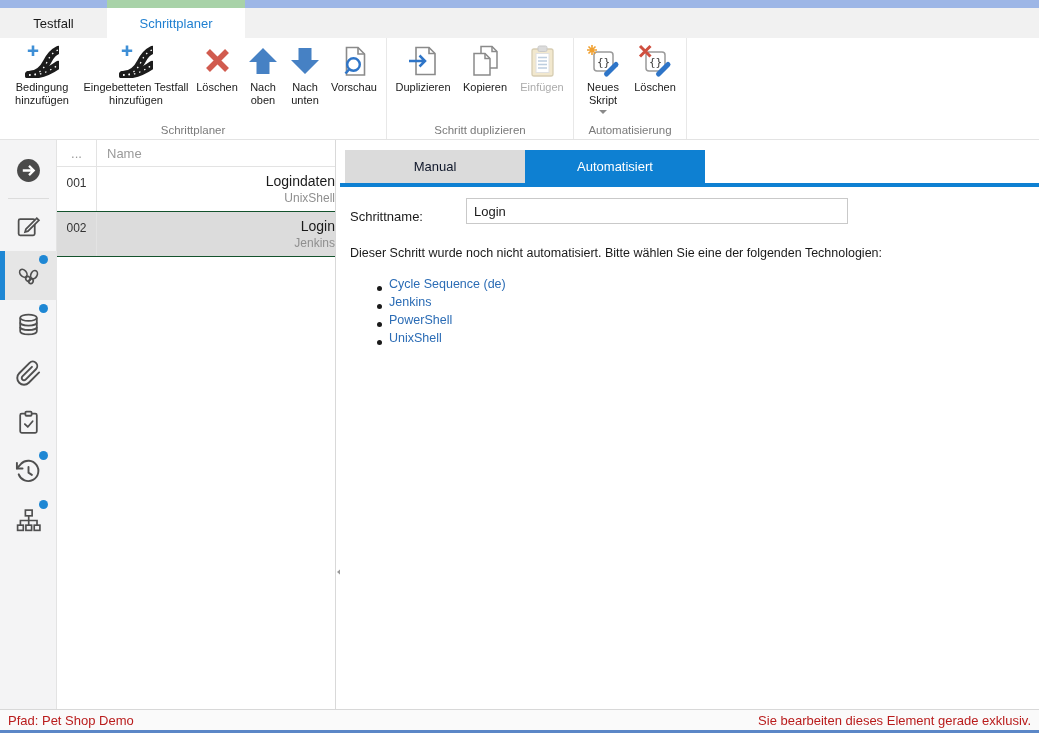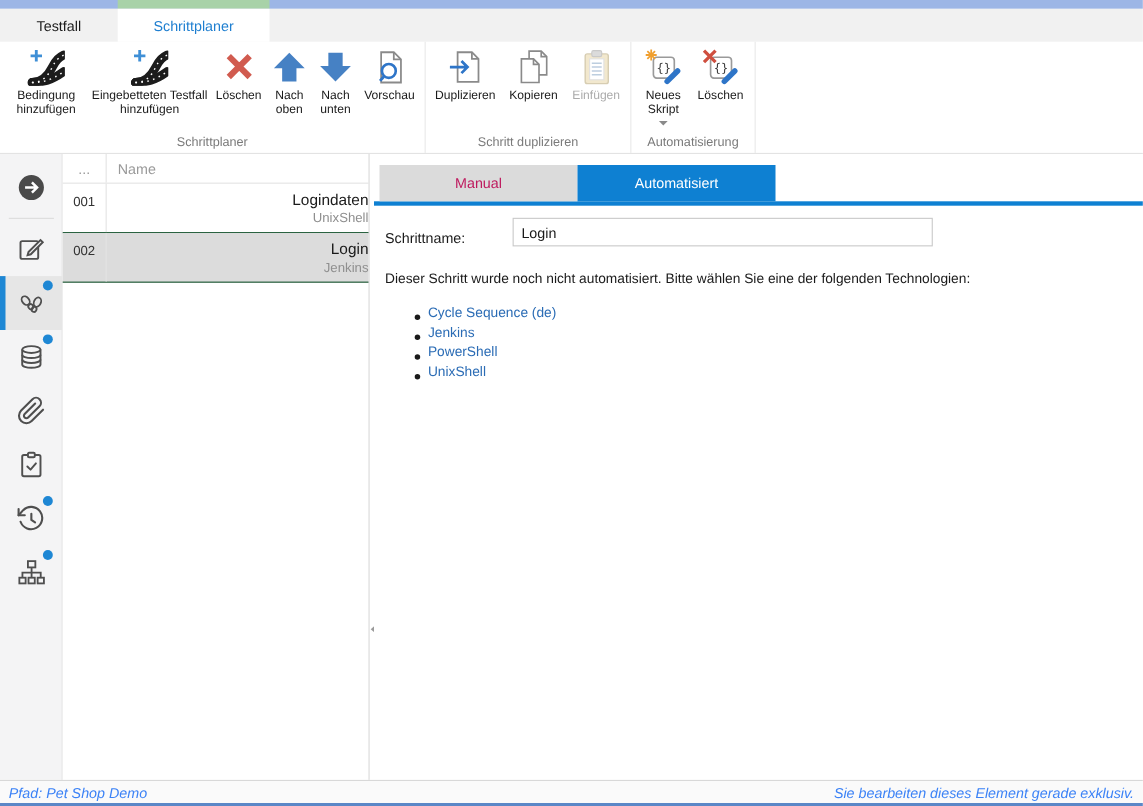--- a/index.html
+++ b/index.html
@@ -55,34 +55,34 @@
   .row-title { font-size:14px; color:#1a1a1a; line-height:17px; }
   .row-sub { font-size:12px; color:#8f8f8f; line-height:15px; margin-top:1px; }
 
   
   .splitter-arrow { position:absolute; left:337px; top:426px; width:0; height:0; border-top:6px solid transparent; border-bottom:6px solid transparent; border-right:7px solid #9a9a9a; cursor:pointer; }
 
   
   .detail { position:absolute; left:340px; top:0; width:699px; height:569px; background:#fff; }
   .dtabs { display:flex; margin:10px 0 0 5px; }
   .dtab { width:180px; height:33px; display:flex; align-items:center; justify-content:center; font-size:13px; cursor:default; }
-  .dtab.inactive { background:#dbdbdb; color:#be185d; }
+  .dtab.inactive { background:#dbdbdb; color:#0f172a; }
   .dtab.active { background:#0e80d2; color:#ffffff; }
   .dtab-underline { width:699px; height:4px; background:#0e80d2; }
   .form-row { display:flex; align-items:flex-end; margin:11px 0 0 10px; }
   .form-label { font-size:13px; width:116px; }
   .form-input { width:382px; height:26px; border:1px solid #c9c9c9; font-family:"Liberation Sans",sans-serif; font-size:13px; padding:0 7px; color:#1a1a1a; outline:none; }
   .msg { margin:22px 0 0 10px; font-size:12.5px; color:#1a1a1a; }
   .tech-list { margin:13px 0 0 37px; }
   .tech-item { display:flex; align-items:flex-end; height:18px; cursor:pointer; }
   .tech-bullet { width:5px; height:5px; border-radius:50%; background:#1a1a1a; margin-right:7px; flex:0 0 5px; }
   .tech-link { font-size:12.5px; color:#2b6cb5; }
 
   
-  .statusbar { position:absolute; left:0; top:709px; width:1039px; height:21px; background:#fafafa; border-top:1px solid #d8d8d8; display:flex; align-items:center; justify-content:space-between; padding:0 8px; font-size:13px; color:#3b82f6;font-style:italic; }
+  .statusbar { position:absolute; left:0; top:709px; width:1039px; height:21px; background:#fafafa; border-top:1px solid #d8d8d8; display:flex; align-items:center; justify-content:space-between; padding:0 8px; font-size:13px; color:#b91c1c; }
   .bottombar { position:absolute; left:0; top:730px; width:1039px; height:3px; background:#5b87c7; }
 </style>
 </head>
 <body>
 
 <div class="window">
 
   <div class="topstrip">
     <div class="green"></div>
   </div>

